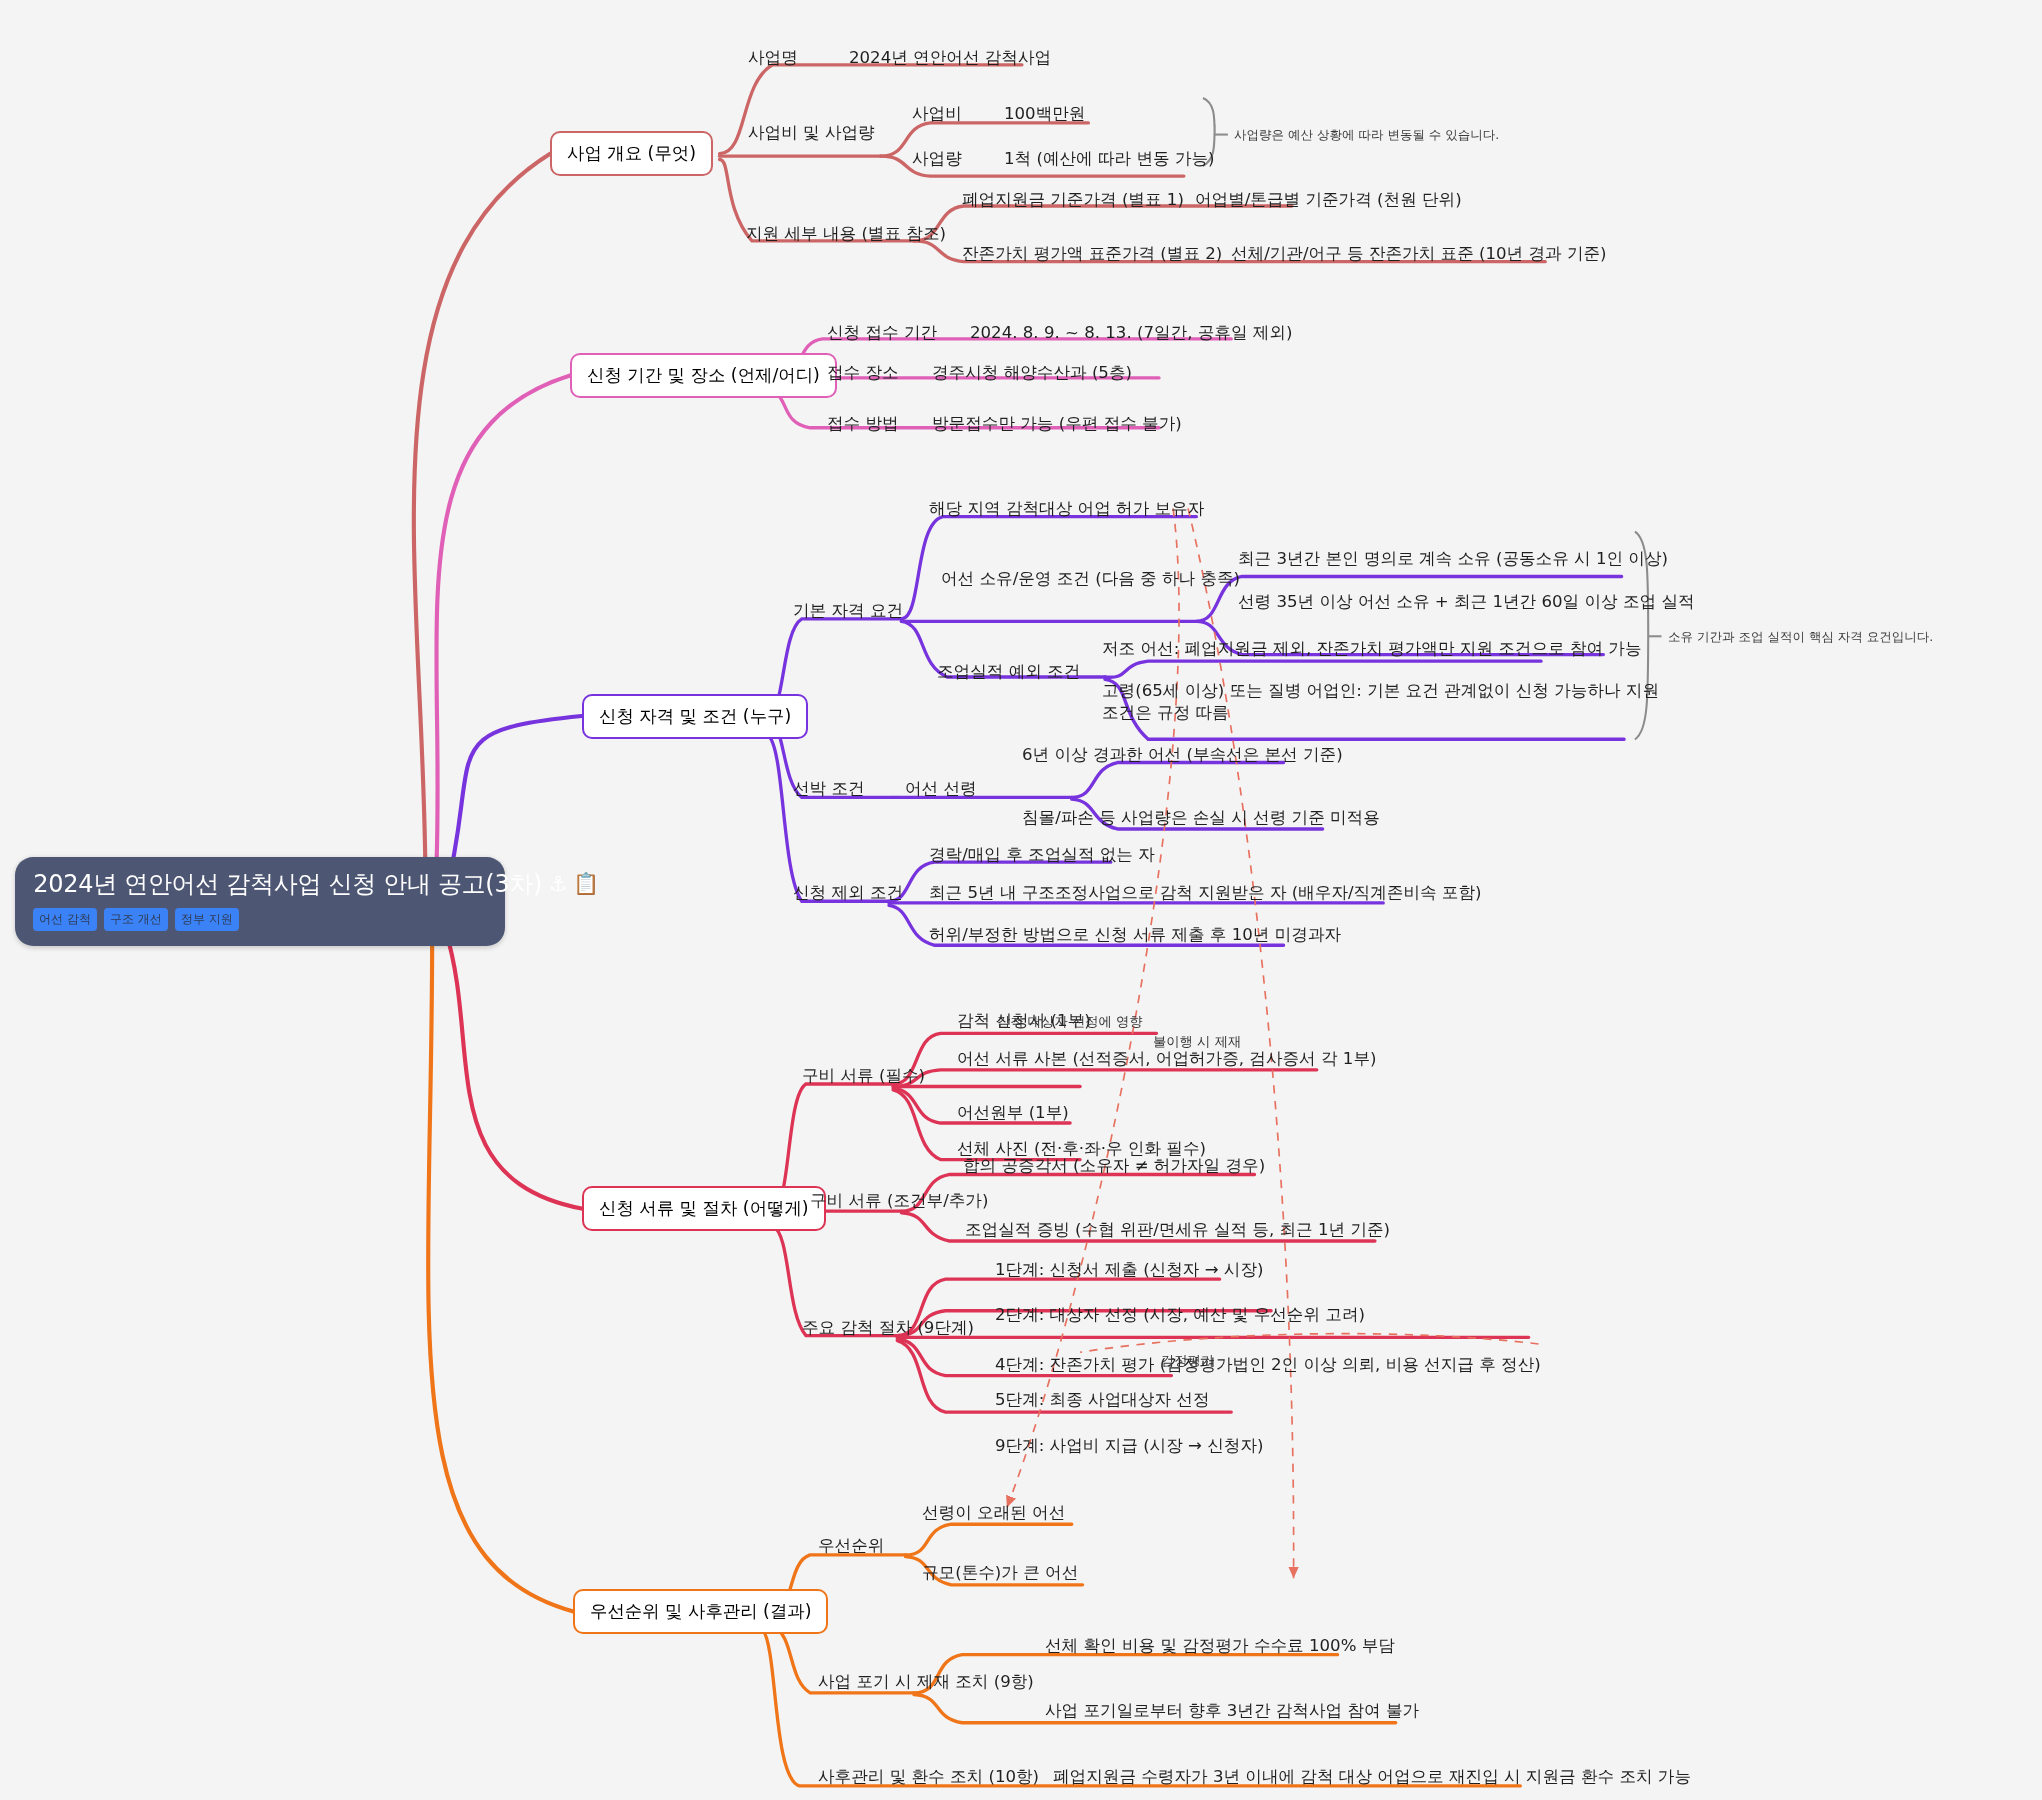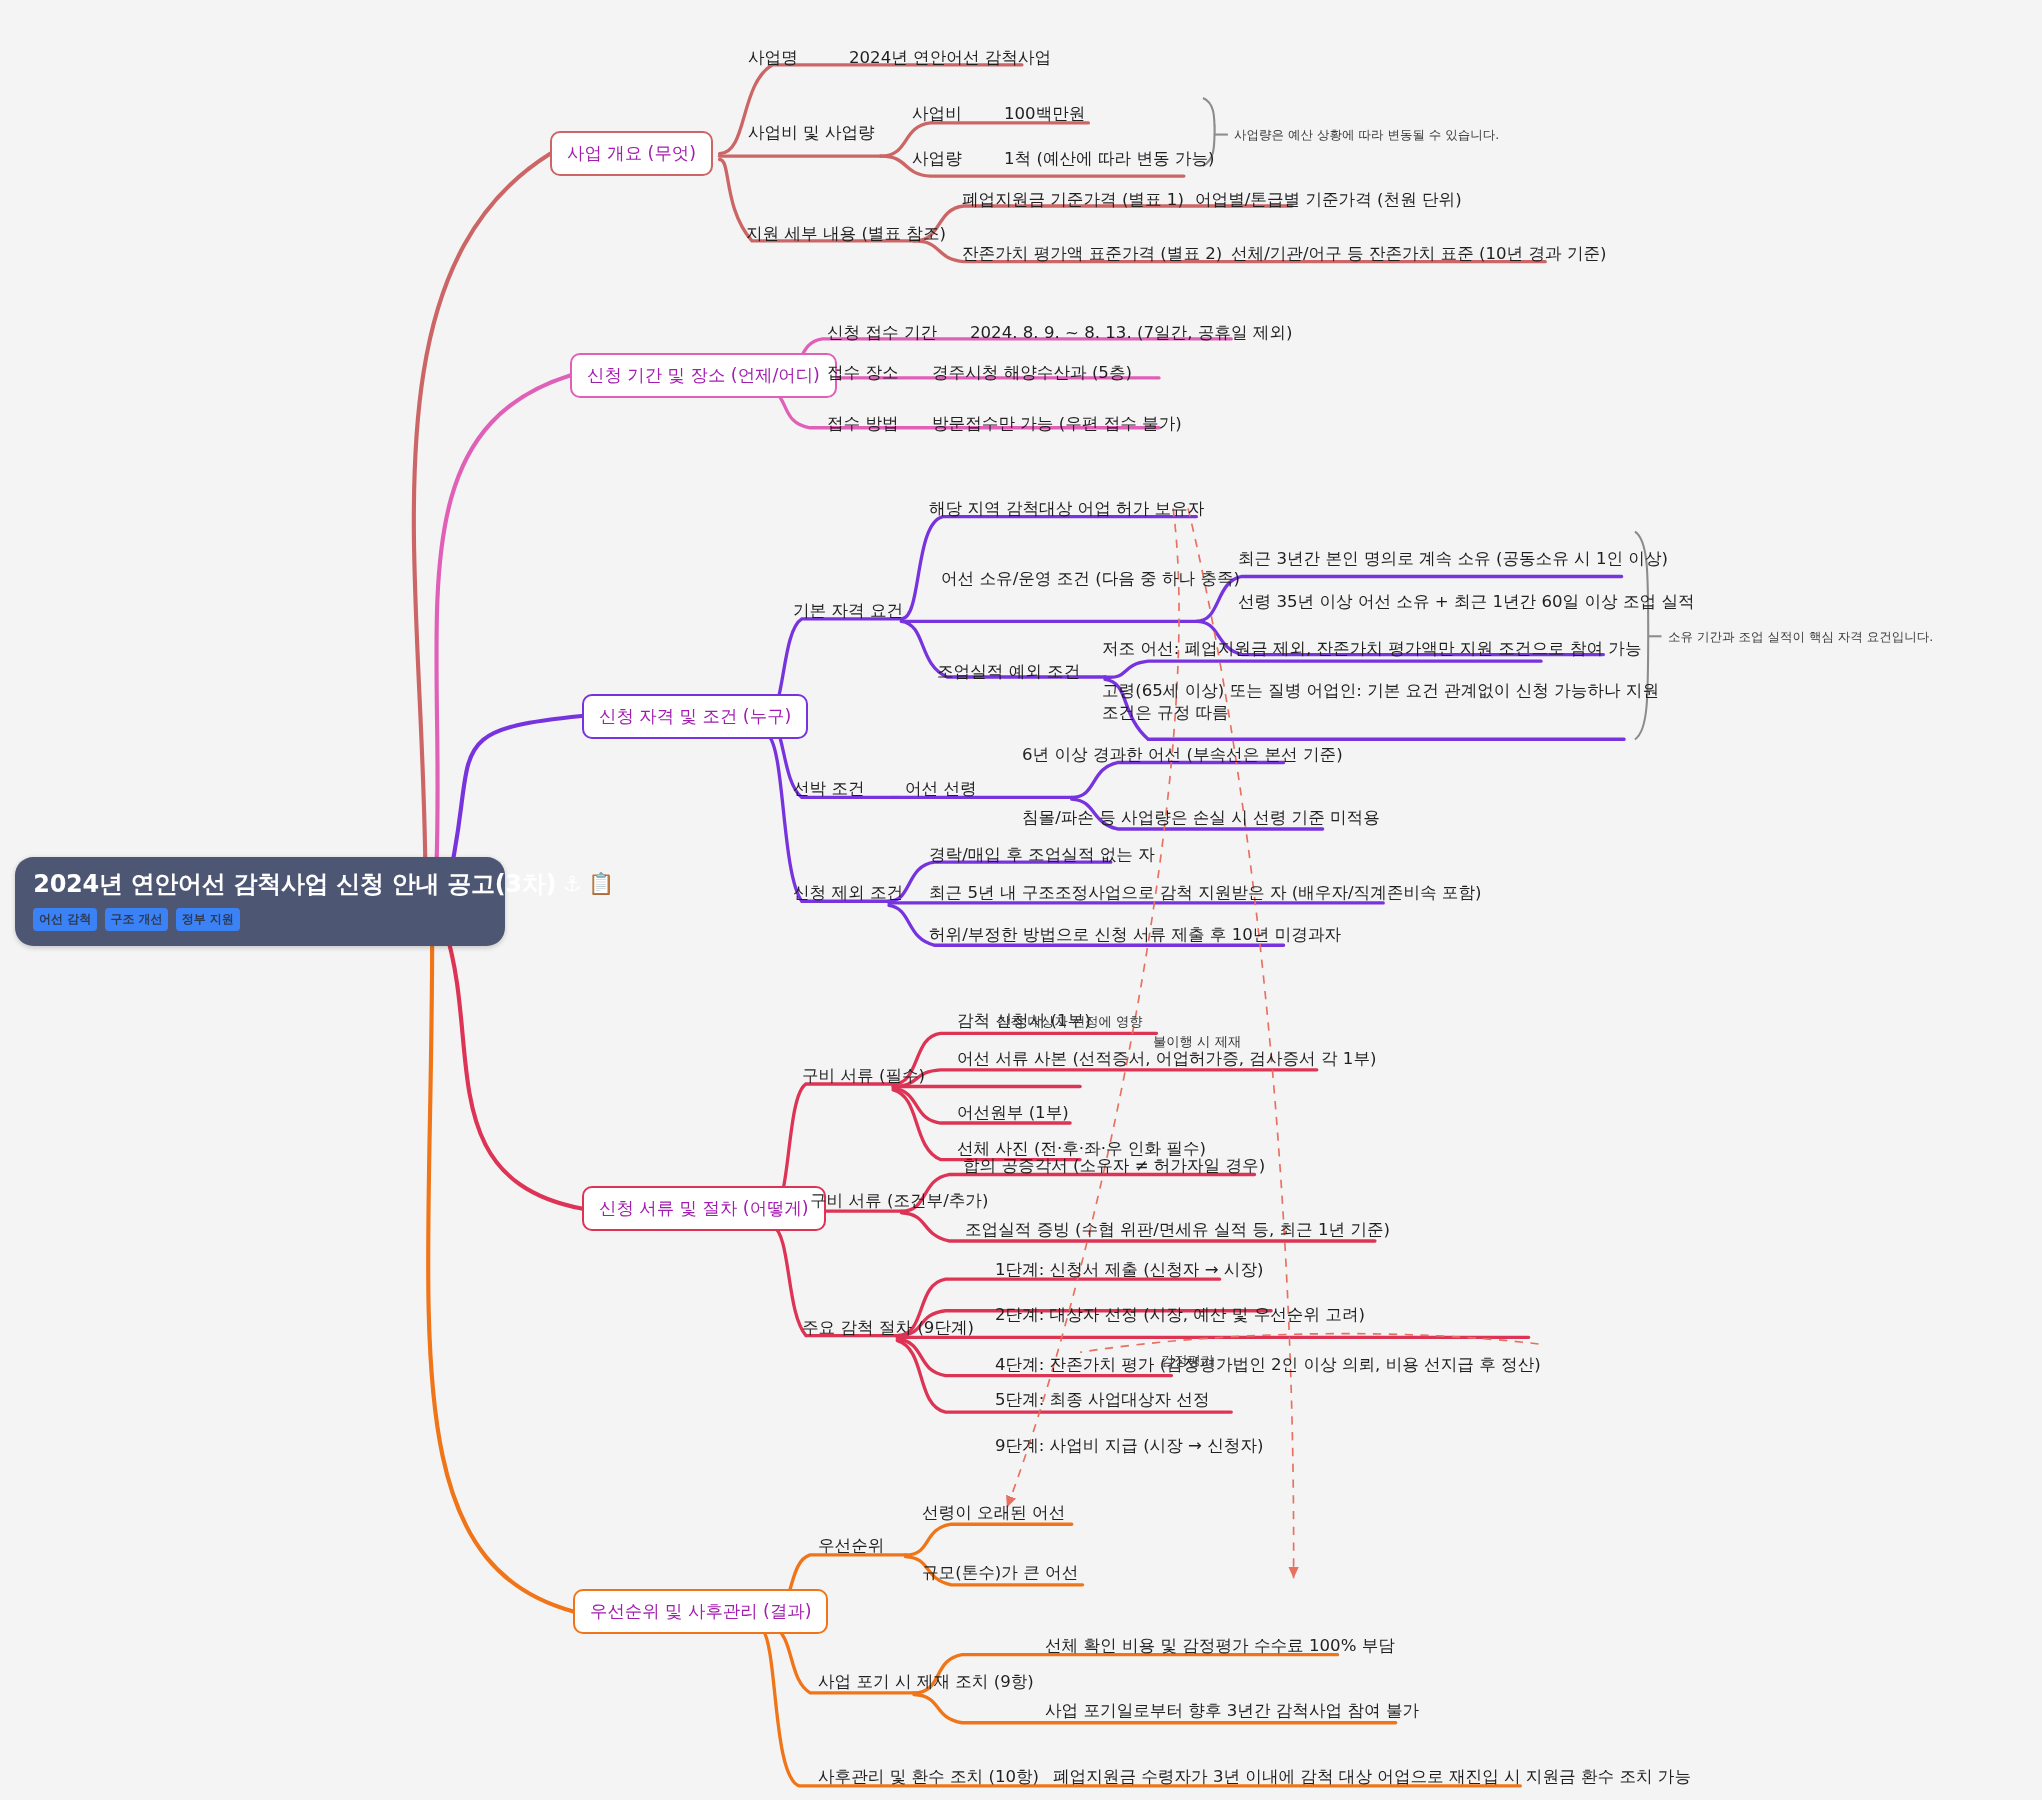--- a/index.html
+++ b/index.html
@@ -18,21 +18,20 @@
   
   .root-node {
     position: absolute;
     left: 15px; top: 857px;
     width: 490px;
     background: #4d5673;
     border-radius: 18.3px;
     padding: 13.3px 18.3px 15px 18.3px;
     box-sizing: border-box;
     box-shadow: 0 1.7px 5px rgba(0,0,0,0.18);
-    font-weight: bold;
   }
   .root-title {
     color: #ffffff;
     font-size: 24px;
     line-height: 1.2;
     letter-spacing: -0.3px;
     white-space: nowrap;
     display: flex;
     align-items: center;
     gap: 6.6px;
@@ -49,21 +48,21 @@
   }
 
   
   .topic1 {
     position: absolute;
     background: #ffffff;
     border-radius: 10px;
     border: 2.5px solid #cc6666;
     padding: 8.3px 15px;
     font-size: 17.4px;
-    color: #a21caf;
+    color: #000000;
     white-space: nowrap;
     box-sizing: border-box;
   }
 
   
   .lbl {
     position: absolute;
     font-size: 16.6px;
     color: #1f1f1f;
     white-space: nowrap;

